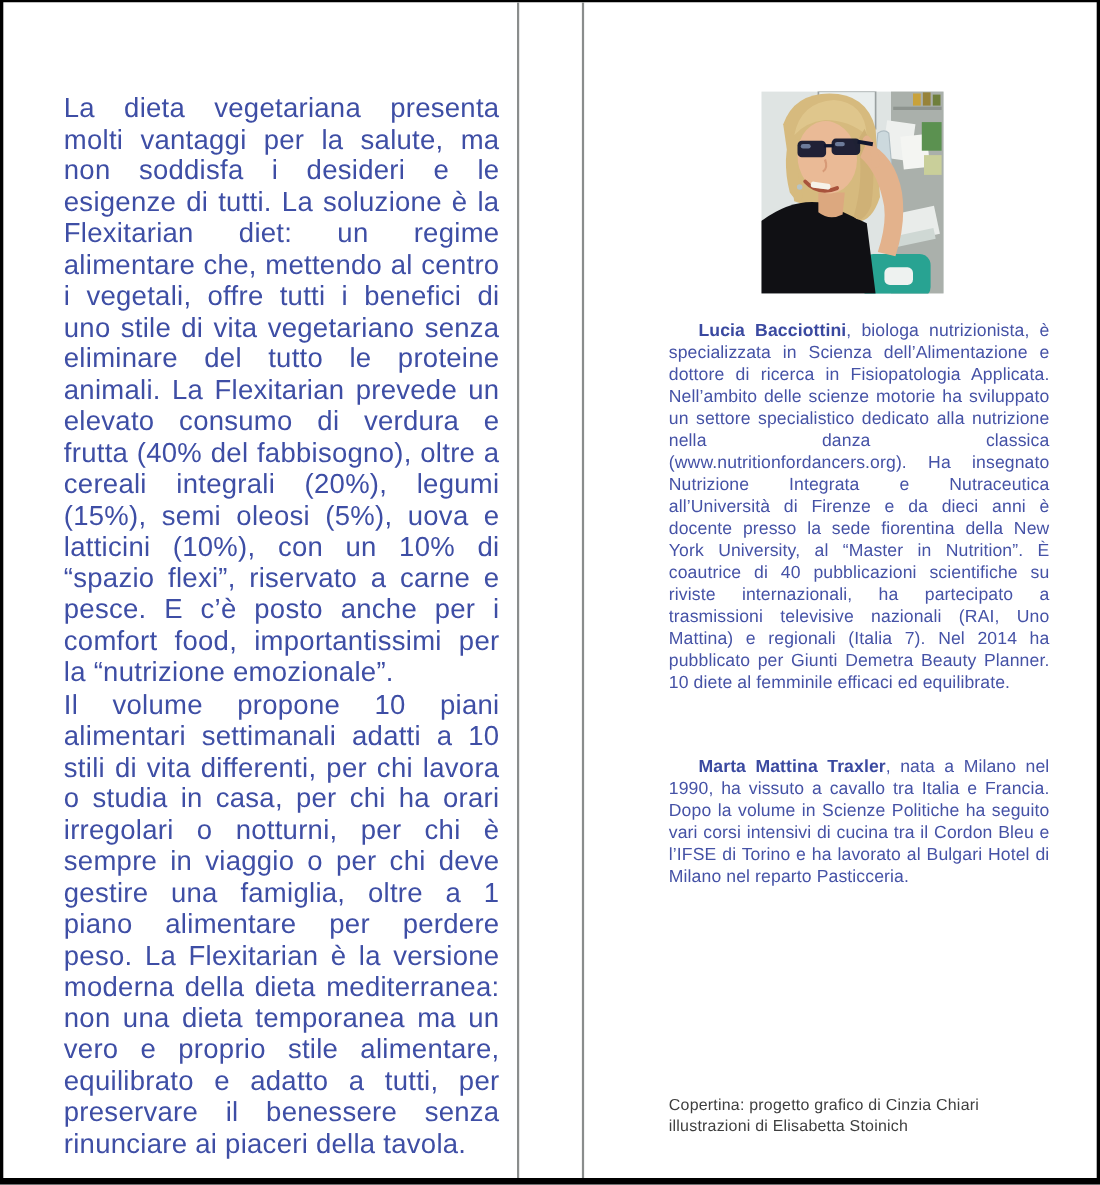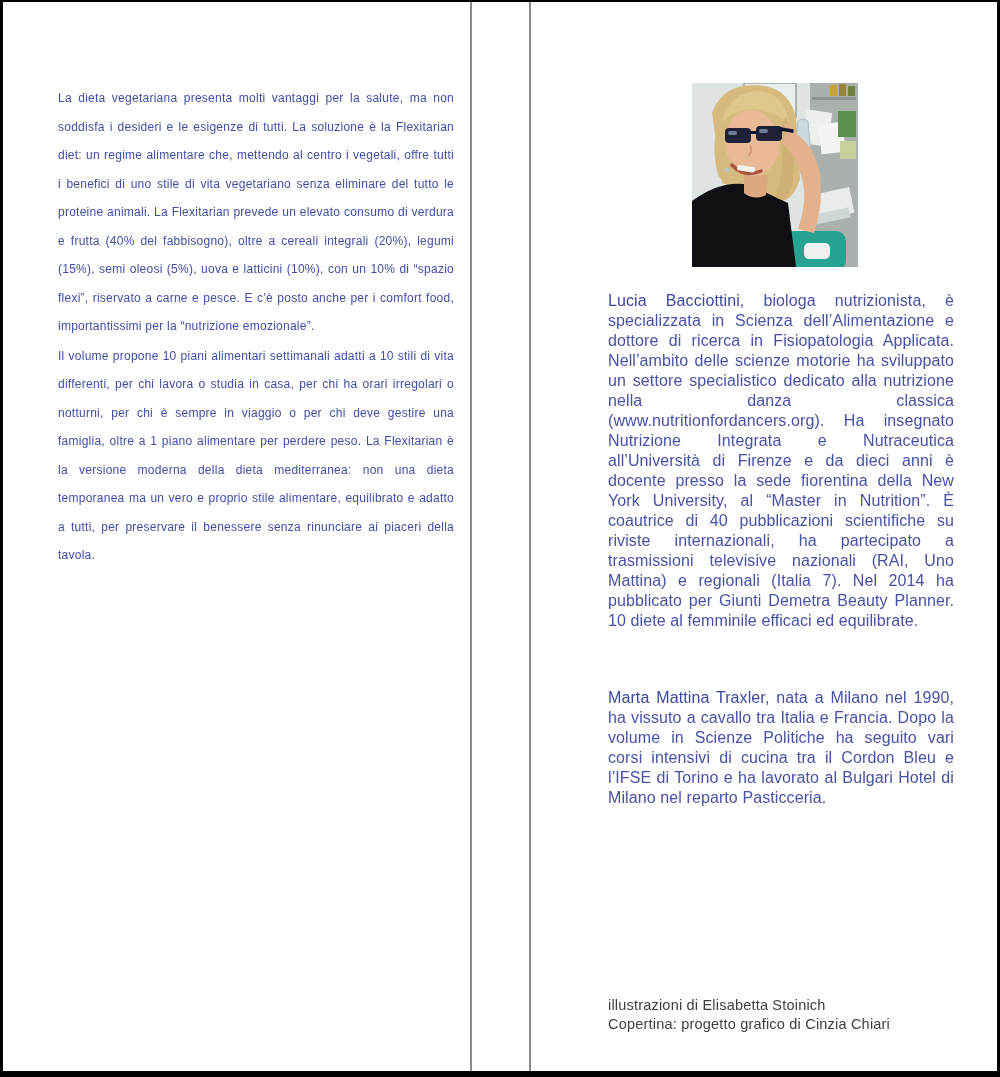--- a/index.html
+++ b/index.html
@@ -28,21 +28,21 @@
   }
   .divider-left  { left: 467px; }
   .divider-right { left: 526px; }
 
   .flap-left {
     position: absolute;
     left: 55px;
     top: 82px;
     width: 396px;
     color: #3e4ea5;
-    font-size: 12px;
+    font-size: 25px;
     line-height: 28.5px;
     letter-spacing: 0.25px;
     text-align: justify;
   }
   .flap-left p { margin: 0; }
   .flap-left p + p { margin-top: 1px; }
 
   .author-photo {
     position: absolute;
     left: 689px;
@@ -58,21 +58,21 @@
     left: 605px;
     width: 346px;
     color: #4552a6;
     font-size: 16px;
     line-height: 20px;
     letter-spacing: 0.1px;
     text-align: justify;
   }
   .bio-lucia { top: 289px; }
   .bio-marta { top: 686px; }
-  .bio .author-name { font-weight: normal; color: #3a49a0; }
+  .bio .author-name { font-weight: bold; color: #3a49a0; margin-left: 27px; }
   .bio .book-title { }
 
   .credits {
     position: absolute;
     left: 605px;
     top: 994px;
     width: 360px;
     color: #3e3e3e;
     font-size: 14.5px;
     line-height: 18.5px;
@@ -135,17 +135,17 @@
 
   <div class="bio bio-lucia">
     <span class="author-name">Lucia Bacciottini</span><span>, biologa nutrizionista, è specializzata in Scienza dell’Alimentazione e dottore di ricerca in Fisiopatologia Applicata. Nell’ambito delle scienze motorie ha sviluppato un settore specialistico dedicato alla nutrizione nella danza classica (www.nutritionfordancers.org). Ha insegnato Nutrizione Integrata e Nutraceutica all’Università di Firenze e da dieci anni è docente presso la sede fiorentina della New York University, al “Master in Nutrition”. È coautrice di 40 pubblicazioni scientifiche su riviste internazionali, ha partecipato a trasmissioni televisive nazionali (RAI, Uno Mattina) e regionali (Italia 7). Nel 2014 ha pubblicato per Giunti Demetra </span><span class="book-title">Beauty Planner. 10 diete al femminile efficaci ed equilibrate.</span>
   </div>
 
   <div class="bio bio-marta">
     <span class="author-name">Marta Mattina Traxler</span><span>, nata a Milano nel 1990, ha vissuto a cavallo tra Italia e Francia. Dopo la volume in Scienze Politiche ha seguito vari corsi intensivi di cucina tra il Cordon Bleu e l’IFSE di Torino e ha lavorato al Bulgari Hotel di Milano nel reparto Pasticceria.</span>
   </div>
 
   <div class="credits">
+    <div>Copertina: progetto grafico di Cinzia Chiari</div>
     <div>illustrazioni di Elisabetta Stoinich</div>
-    <div>Copertina: progetto grafico di Cinzia Chiari</div>
   </div>
 
 </div>
 
 </body></html>

